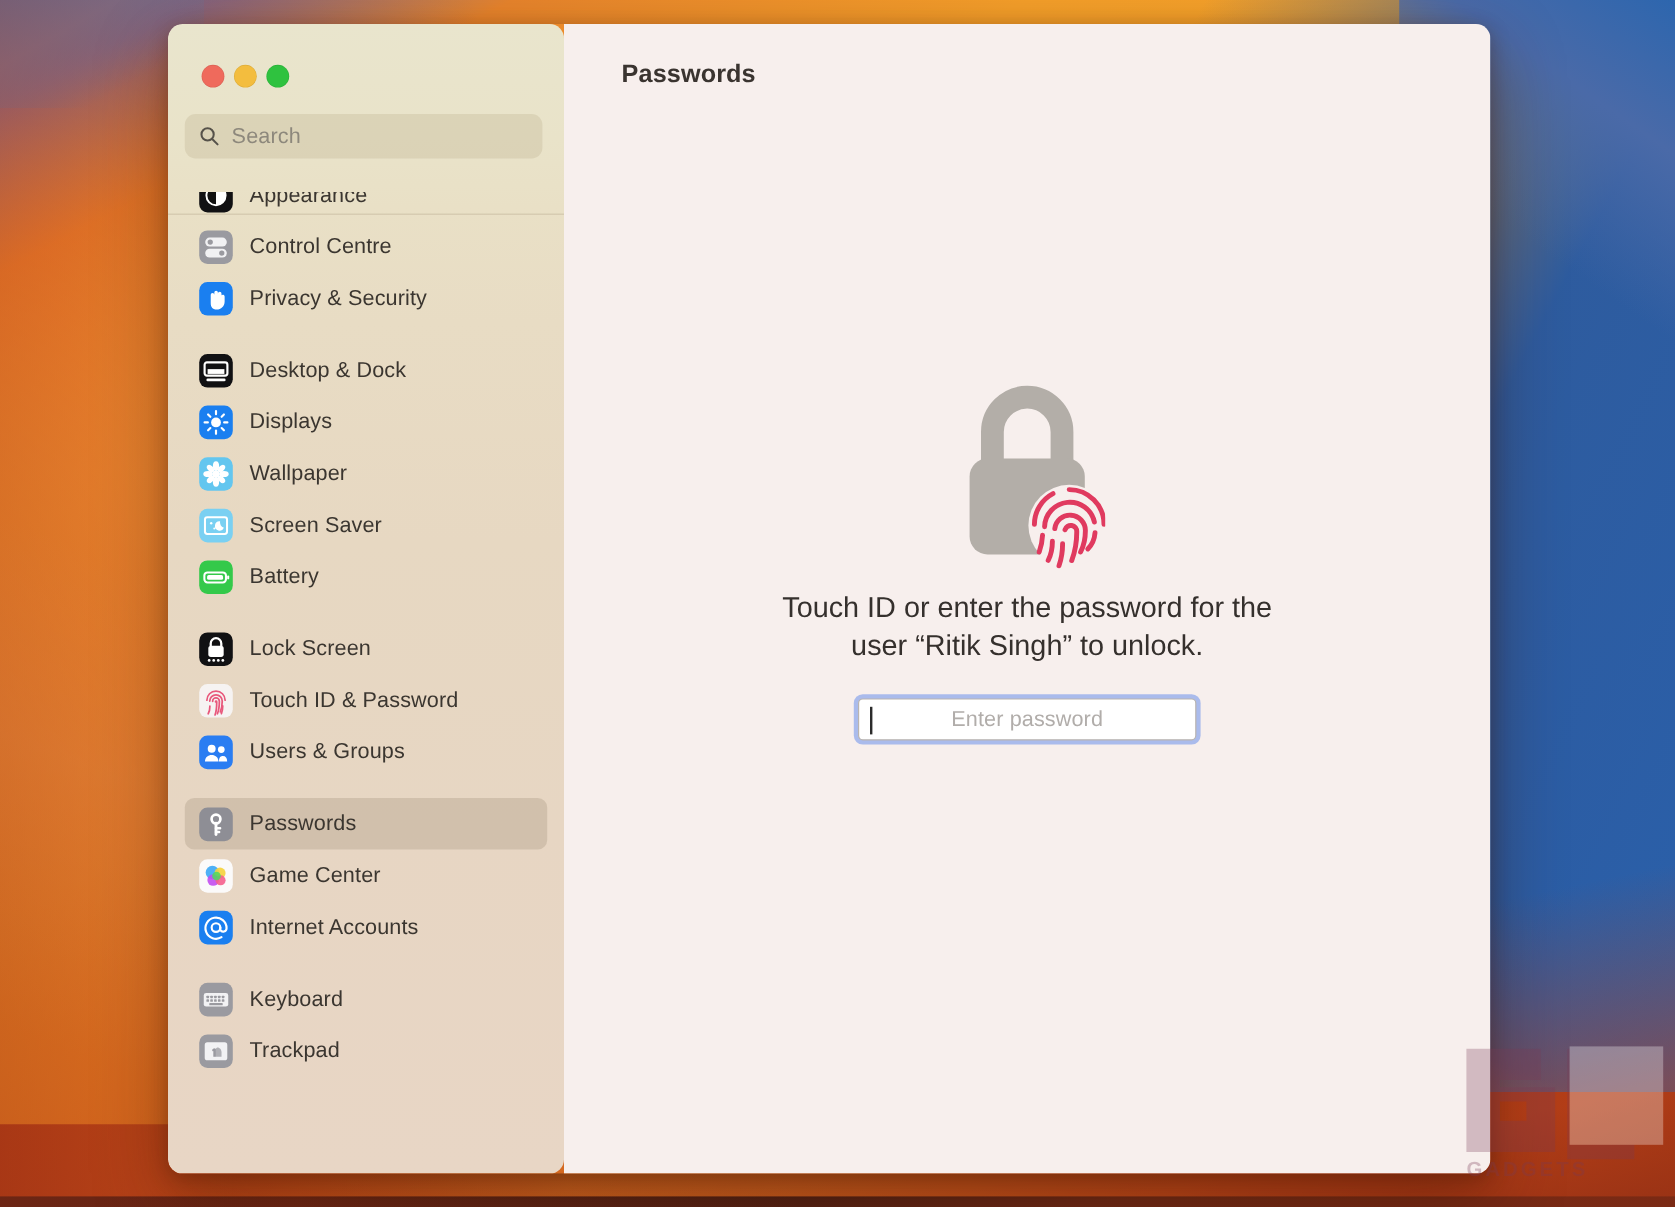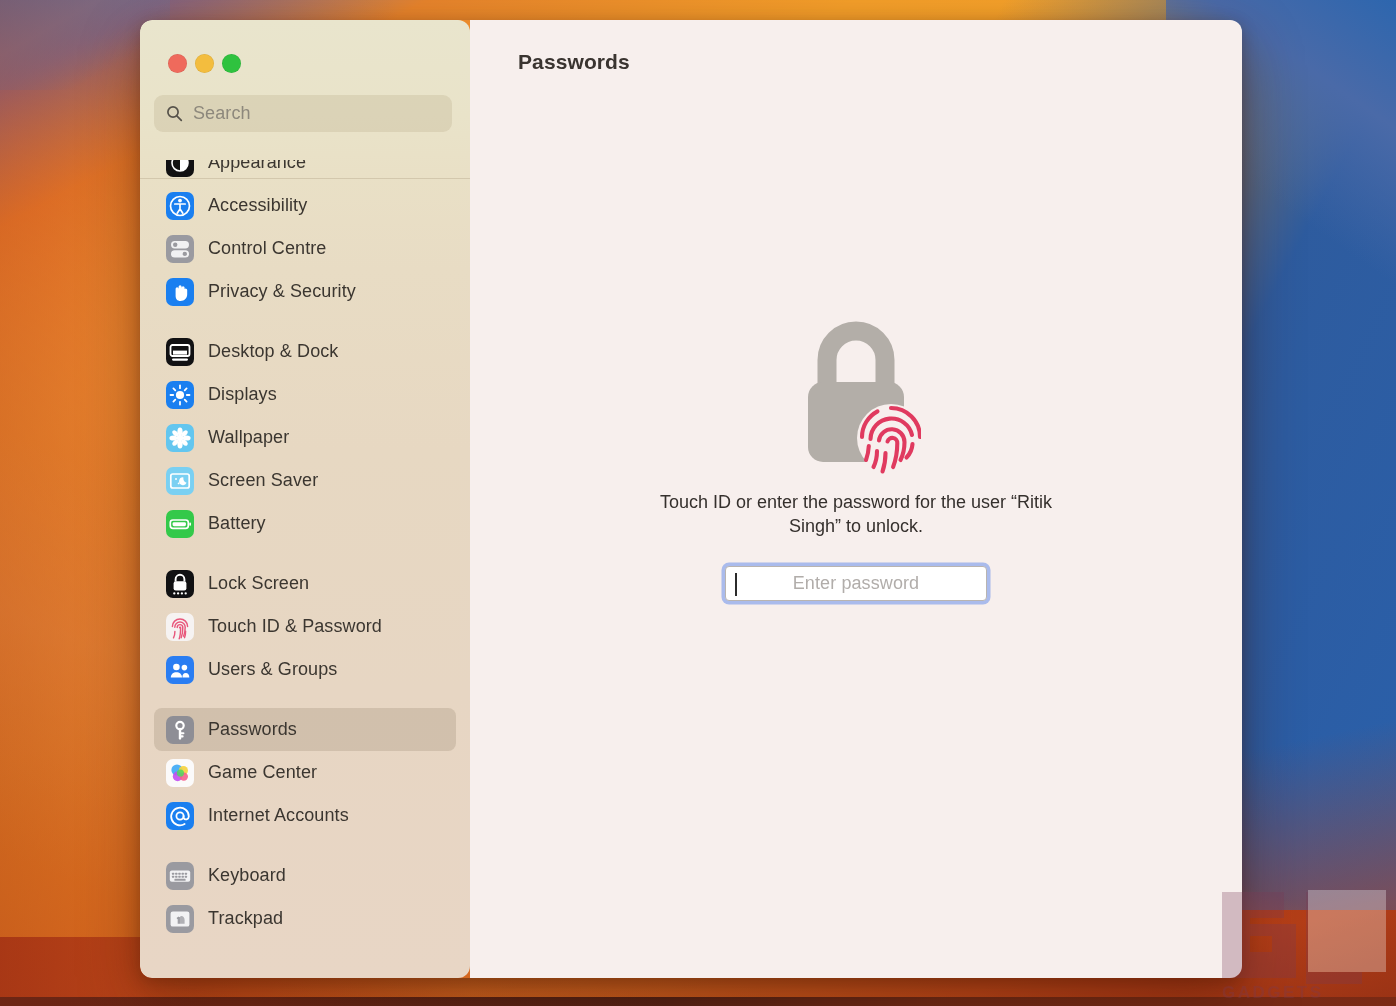--- a/index.html
+++ b/index.html
@@ -154,45 +154,45 @@
     display: flex; flex-direction: column; align-items: center;
   }
   .lock-art { width: 130px; height: 155px; position: relative; }
   .heading {
     margin-top: 24px;
     font-size: 27px; font-weight: bold; color: #2e2a27;
     letter-spacing: 0.1px;
   }
   .subtitle {
     margin-top: 16px;
-    font-size: 18px; color: #35302d; line-height: 1.33;
+    font-size: 24px; color: #35302d; line-height: 1.33;
     text-align: center; max-width: 430px;
   }
   .pw-field {
     margin-top: 27px;
-    width: 262px; height: 35px;
+    width: 282px; height: 35px;
     background: #ffffff;
     border: 1px solid #b9b4b0;
     border-radius: 4px;
     display: flex; align-items: center;
     position: relative;
     box-shadow: 0 0 0 3.5px rgba(100,140,235,0.52);
   }
   .caret {
     position: absolute; left: 9px; top: 6px;
     width: 2px; height: 23px; background: #2b2b2b;
   }
   .pw-placeholder {
     width: 100%; text-align: center;
     font-size: 18px; color: #b1adaa; letter-spacing: 0.1px;
   }
 
   
   .watermark {
-    position: absolute; right: 10px; bottom: 0;
+    position: absolute; right: 10px; bottom: 18px;
     width: 172px; height: 122px;
     opacity: 0.30;
     pointer-events: none;
   }
   .wm-white {
     position: absolute; right: 0; bottom: 34px;
     width: 78px; height: 82px; background: #ffffff;
   }
 </style>
 </head>
@@ -232,30 +232,20 @@
     <div class="navlist" id="navlist">
         <div class="row clip-top">
           <span class="ico ic-appearance">
             <svg viewBox="0 0 28 28" width="28" height="28">
               <circle cx="14" cy="14" r="8" fill="#fff"></circle>
               <path d="M14 6 a8 8 0 0 0 0 16 z" fill="#111"></path>
                 <circle cx="14" cy="14" r="8" fill="none" stroke="#fff" stroke-width="1.6"></circle>
             </svg>
           </span>
           <span class="label">Appearance</span>
-        </div>
-        <div class="row">
-          <span class="ico ic-access">
-            <svg viewBox="0 0 28 28" width="28" height="28">
-              <circle cx="14" cy="14" r="9.5" fill="none" stroke="#fff" stroke-width="1.7"></circle>
-                <circle cx="14" cy="8.6" r="1.9" fill="#fff"></circle>
-                <path d="M8.8 12 h10.4 M14 12 v5 M14 17 l-2.8 4.2 M14 17 l2.8 4.2" stroke="#fff" stroke-width="1.7" stroke-linecap="round" fill="none"></path>
-            </svg>
-          </span>
-          <span class="label">Accessibility</span>
         </div>
         <div class="row">
           <span class="ico ic-control">
             <svg viewBox="0 0 28 28" width="28" height="28">
               <rect x="5" y="6" width="18" height="7.4" rx="3.7" fill="#f1f1f3"></rect>
                 <circle cx="9.2" cy="9.7" r="2.2" fill="#9a9aa0"></circle>
                 <rect x="5" y="15.2" width="18" height="7.4" rx="3.7" fill="#f1f1f3"></rect>
                 <circle cx="18.8" cy="18.9" r="2.2" fill="#9a9aa0"></circle>
             </svg>
           </span>

